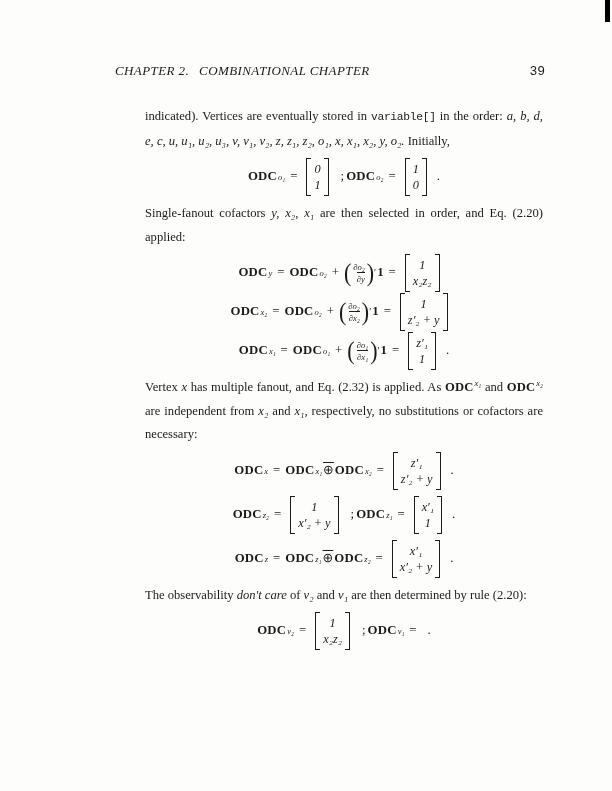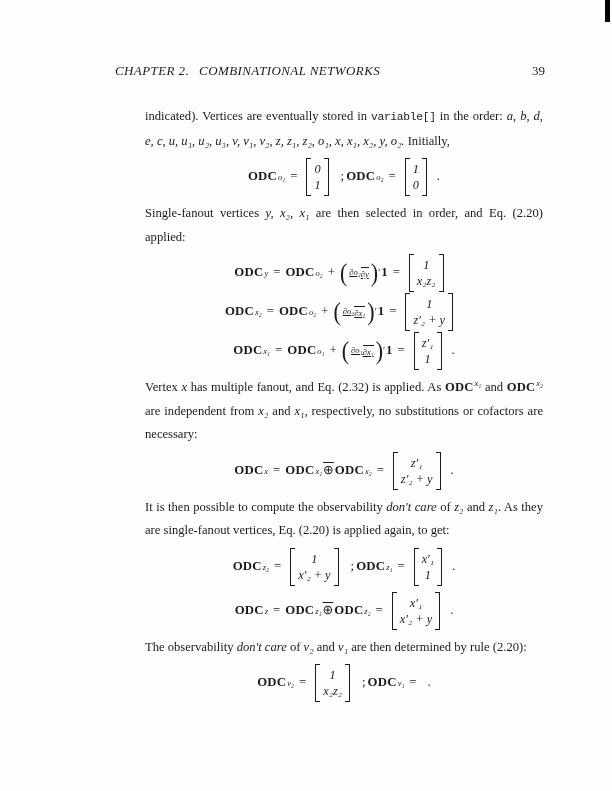--- a/index.html
+++ b/index.html
@@ -9,21 +9,21 @@
   }
   .scan-mark { position:absolute; top:0; right:2px; width:5px; height:22px; background:#000; }
 
   .running-header {
     position:absolute; top:63px; left:115px; width:430px;
     display:flex; justify-content:space-between; align-items:baseline;
     font-size:13px;
   }
   .chapter { font-style:italic; letter-spacing:0.4px; }
   .chapter .gap { display:inline-block; width:10px; }
-  .pagenum { font-style:normal; }
+  .pagenum { font-style:normal;font-family:Liberation Mono, monospace; }
 
   .content {
     position:absolute; top:101px; left:141px; width:406px;
     font-size:12.6px; line-height:23.5px; text-align:justify;
   }
   p { margin:4px; }
   .mi { font-style:italic; }
   .em { font-style:italic; }
   .code { font-family:"Liberation Mono", monospace; font-size:11.3px; letter-spacing:-0.3px; }
   .odc { font-weight:bold; letter-spacing:0.2px; }
@@ -48,35 +48,35 @@
     border-left:1.4px solid #1b1b1b; border-top:1.4px solid #1b1b1b; border-bottom:1.4px solid #1b1b1b;
   }
   .bmat::after {
     content:""; position:absolute; right:0; top:0; bottom:0; width:4px;
     border-right:1.4px solid #1b1b1b; border-top:1.4px solid #1b1b1b; border-bottom:1.4px solid #1b1b1b;
   }
 
   .lp,.rp { font-size:22px; line-height:0; display:inline-block; transform:scaleY(1.15); font-weight:300; }
   .lp { margin-right:2px; } .rp { margin-left:2px; }
   .frac {
-    display:inline-flex; flex-direction:row; align-items:flex-start;
-    font-size:8.6px; line-height:10px; font-style:italic; vertical-align:middle;text-decoration:underline;
+    display:inline-flex; flex-direction:column; align-items:flex-end;
+    font-size:8.6px; line-height:10px; font-style:italic; vertical-align:middle;
   }
   .frac .den { border-top:0.9px solid #1b1b1b; padding-top:1px; }
   .pr { font-size:9.5px; vertical-align:super; line-height:0; }
   .bone { font-weight:bold; margin-left:1px; }
   .xnor { text-decoration:overline; padding:0 1px; }
 </style>
 </head>
 <body>
 
 <div class="scan-mark"></div>
 
 <div class="running-header">
-  <span class="chapter"><span>CHAPTER 2.</span><span class="gap"></span><span>COMBINATIONAL NETWORKS</span></span>
+  <span class="chapter"><span>CHAPTER 2.</span><span class="gap"></span><span>COMBINATIONAL CHAPTER</span></span>
   <span class="pagenum">39</span>
 </div>
 
 <div class="content">
 
   <p><span>indicated).  Vertices are eventually stored in </span><span class="code">variable[]</span><span> in the order: </span><span class="mi">a, b, d, e, c, u, u₁, u₂, u₃, v, v₁, v₂, z, z₁, z₂, o₁, x, x₁, x₂, y, o₂.</span><span>  Initially,</span></p>
 
   <div class="eqblock">
     <div class="eqrow">
       <span class="odc">ODC</span>
@@ -91,21 +91,21 @@
         <span class="sup">o₂</span>
       <span class="op">=</span>
       <span class="bmat">
           <span>1</span>
           <span>0</span>
         </span>
       <span class="enddot">.</span>
     </div>
   </div>
 
-  <p><span>Single-fanout vertices </span><span class="mi">y, x₂, x₁</span><span> are then selected in order, and Eq.  (2.20) applied:</span></p>
+  <p><span>Single-fanout cofactors </span><span class="mi">y, x₂, x₁</span><span> are then selected in order, and Eq.  (2.20) applied:</span></p>
 
   <div class="eqblock">
     <div class="eqrow">
       <span class="odc">ODC</span>
         <span class="sup">y</span>
       <span class="op">=</span>
       <span class="odc">ODC</span>
         <span class="sup">o₂</span>
       <span class="op">+</span>
       <span class="lp">(</span>
@@ -183,21 +183,20 @@
         <span class="sup">x₂</span>
       <span class="op">=</span>
       <span class="bmat">
           <span>z′₁</span>
           <span>z′₂ + y</span>
         </span>
       <span class="enddot">.</span>
     </div>
   </div>
 
-  <p><span>It is then possible to compute the observability </span><span class="em">don't care</span><span> of </span><span class="mi">z₂</span><span> and </span><span class="mi">z₁</span><span>.  As they are single-fanout vertices, Eq.  (2.20) is applied again, to get:</span></p>
 
   <div class="eqblock">
     <div class="eqrow">
       <span class="odc">ODC</span>
         <span class="sup">z₂</span>
       <span class="op">=</span>
       <span class="bmat">
           <span>1</span>
           <span>x′₂ + y</span>
         </span>

